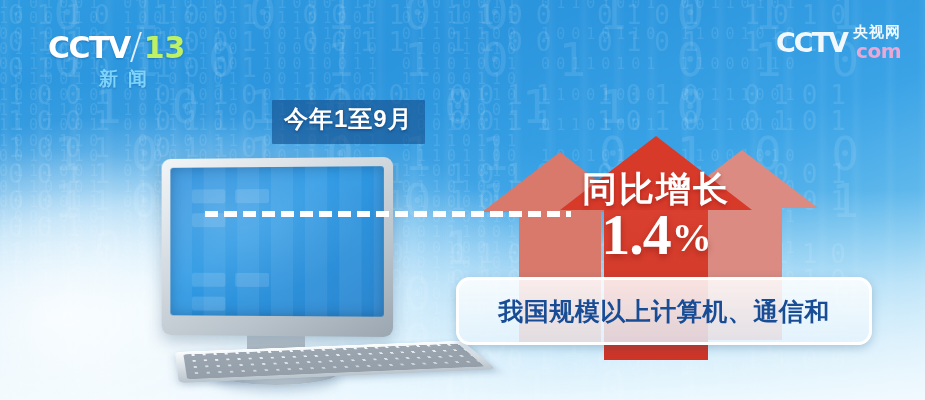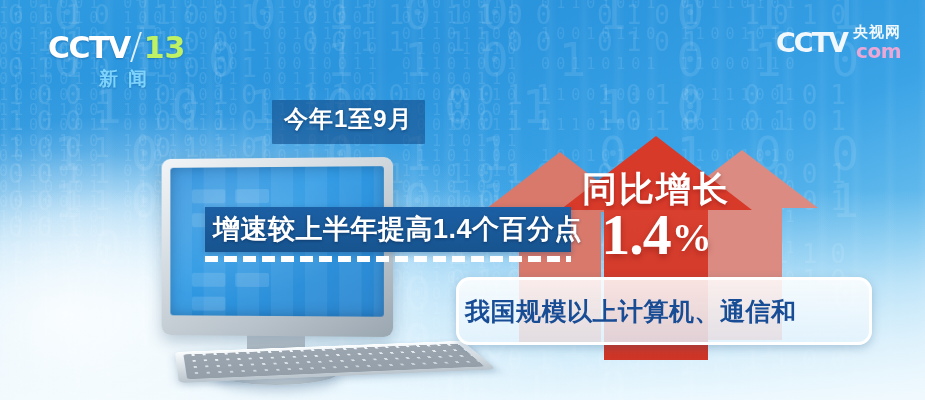--- a/index.html
+++ b/index.html
@@ -254,21 +254,21 @@
 
   
   .caption-box {
     position: absolute; left: 456px; top: 277px;
     width: 416px; height: 68px;
     border: 3px solid #ffffff;
     border-radius: 14px;
     background: linear-gradient(180deg, rgba(255,255,255,.86) 0%, rgba(228,243,252,.82) 100%);
     box-shadow: 0 3px 10px rgba(20,70,120,.25);
     display: flex; flex-direction: column;
-    justify-content: center;
+    align-items: center; justify-content: center;
     padding: 2px 6px;
   }
   .caption-line {
     color: #184d96;
     font-size: 25px; font-weight: 700; letter-spacing: .5px;
     line-height: 1.16; white-space: nowrap;
   }
 </style>
 </head>
 <body>
@@ -361,21 +361,20 @@
     <div class="mon-base"></div>
   </div>
 
   <div class="keyboard">
     <div class="keys"></div>
   </div>
 
   <div class="date-chip">今年1至9月</div>
 
   <div class="headline">
-    <div class="headline-bar">增速较上半年提高1.4个百分点</div>
     <div class="headline-dash"></div>
   </div>
 
   <div class="caption-box">
     <div class="caption-line">我国规模以上计算机、通信和</div>
   </div>
 
 </div>
 
 </body></html>

